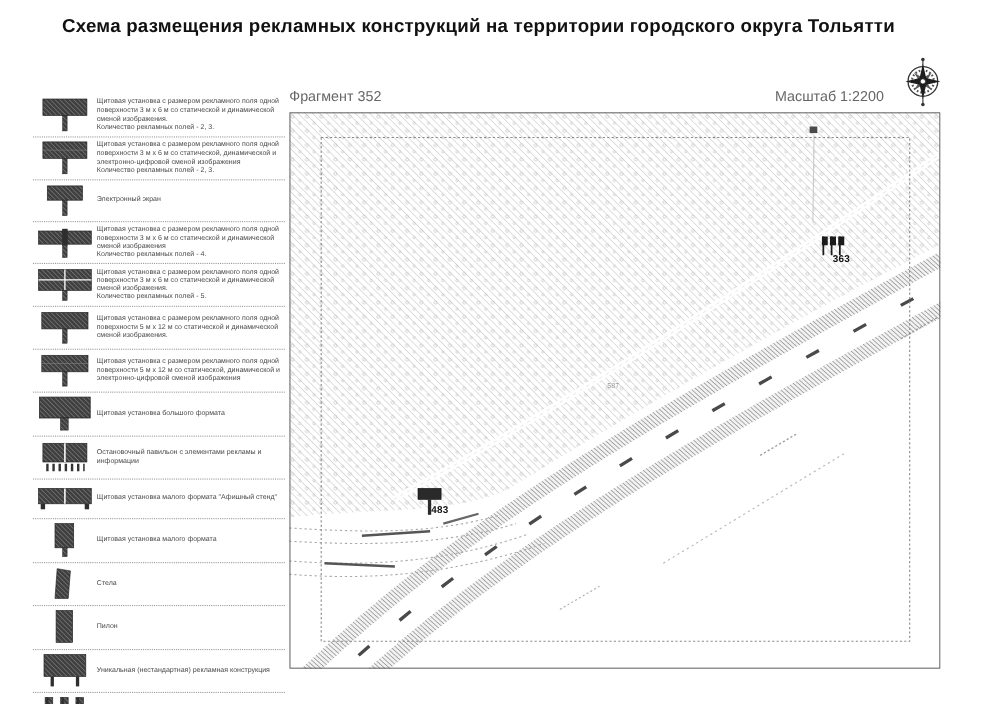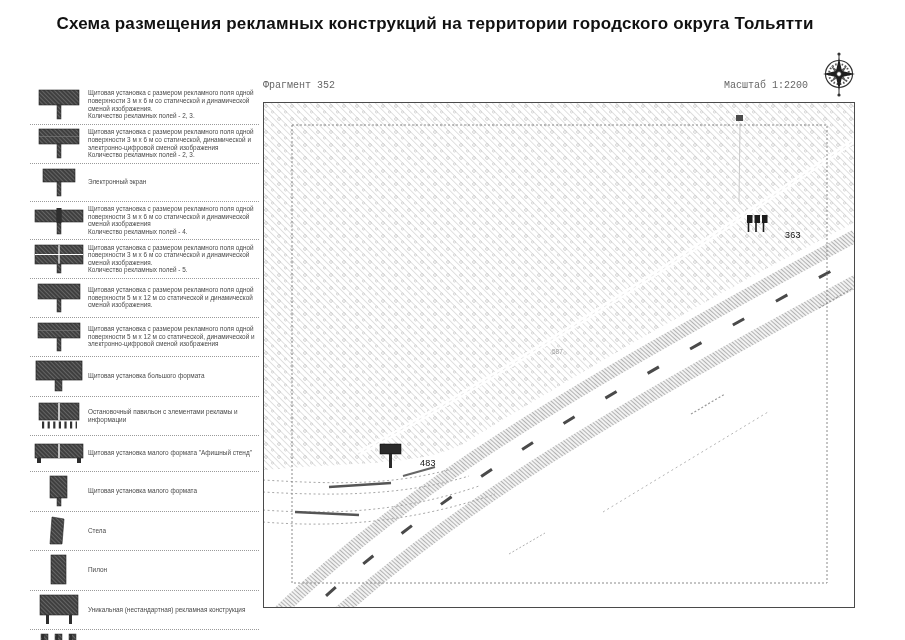--- a/index.html
+++ b/index.html
@@ -8,29 +8,29 @@
   #title{position:absolute;left:0;top:14px;width:870px;text-align:center;
     font-size:17px;font-weight:bold;color:#111;letter-spacing:.2px;}
   
   #legend{position:absolute;left:30px;top:86px;width:229px;}
   .legend-item{display:flex;align-items:center;border-bottom:1px dotted #9a9a9a;
     padding:3px 0 4px 0;min-height:26px;}
   .legend-item:last-child{border-bottom:none;}
   .licon{flex:0 0 58px;display:flex;justify-content:center;align-items:center;}
   .ltext{flex:1;font-size:6.4px;line-height:1.18;color:#4a4a4a;white-space:pre-line;}
   
-  .map-head{position:absolute;top:80px;font-size:10px;color:#666;font-family:Liberation Mono, monospace;}
+  .map-head{position:absolute;top:80px;font-size:13px;color:#666;}
   #fragment-label{left:263px;}
-  #scale-label{left:700px;width:108px;text-align:right;}
+  #scale-label{left:700px;width:108px;text-align:center;}
   #compass{position:absolute;left:817px;top:50px;}
   
   #map{position:absolute;left:263px;top:102px;width:592px;height:506px;background:#fff;}
   #map svg.base{position:absolute;left:0;top:0;}
   .marker{position:absolute;}
-  .marker-label{position:absolute;font-size:9px;font-weight:normal;color:#111;letter-spacing:.3px;margin-left:28px;}
+  .marker-label{position:absolute;font-size:9px;font-weight:bold;color:#111;letter-spacing:.3px;}
   #area-587{position:absolute;font-size:6.5px;color:#9a9a9a;}
   .hiddendefs{position:absolute;width:0;height:0;}
 </style>
 </head>
 <body>
 
 <svg class="hiddendefs" aria-hidden="true">
   <defs>
     <pattern id="darkhatch" width="3" height="3" patternUnits="userSpaceOnUse" patternTransform="rotate(-45)">
       <rect width="3" height="3" fill="#3f3f3f"></rect>

